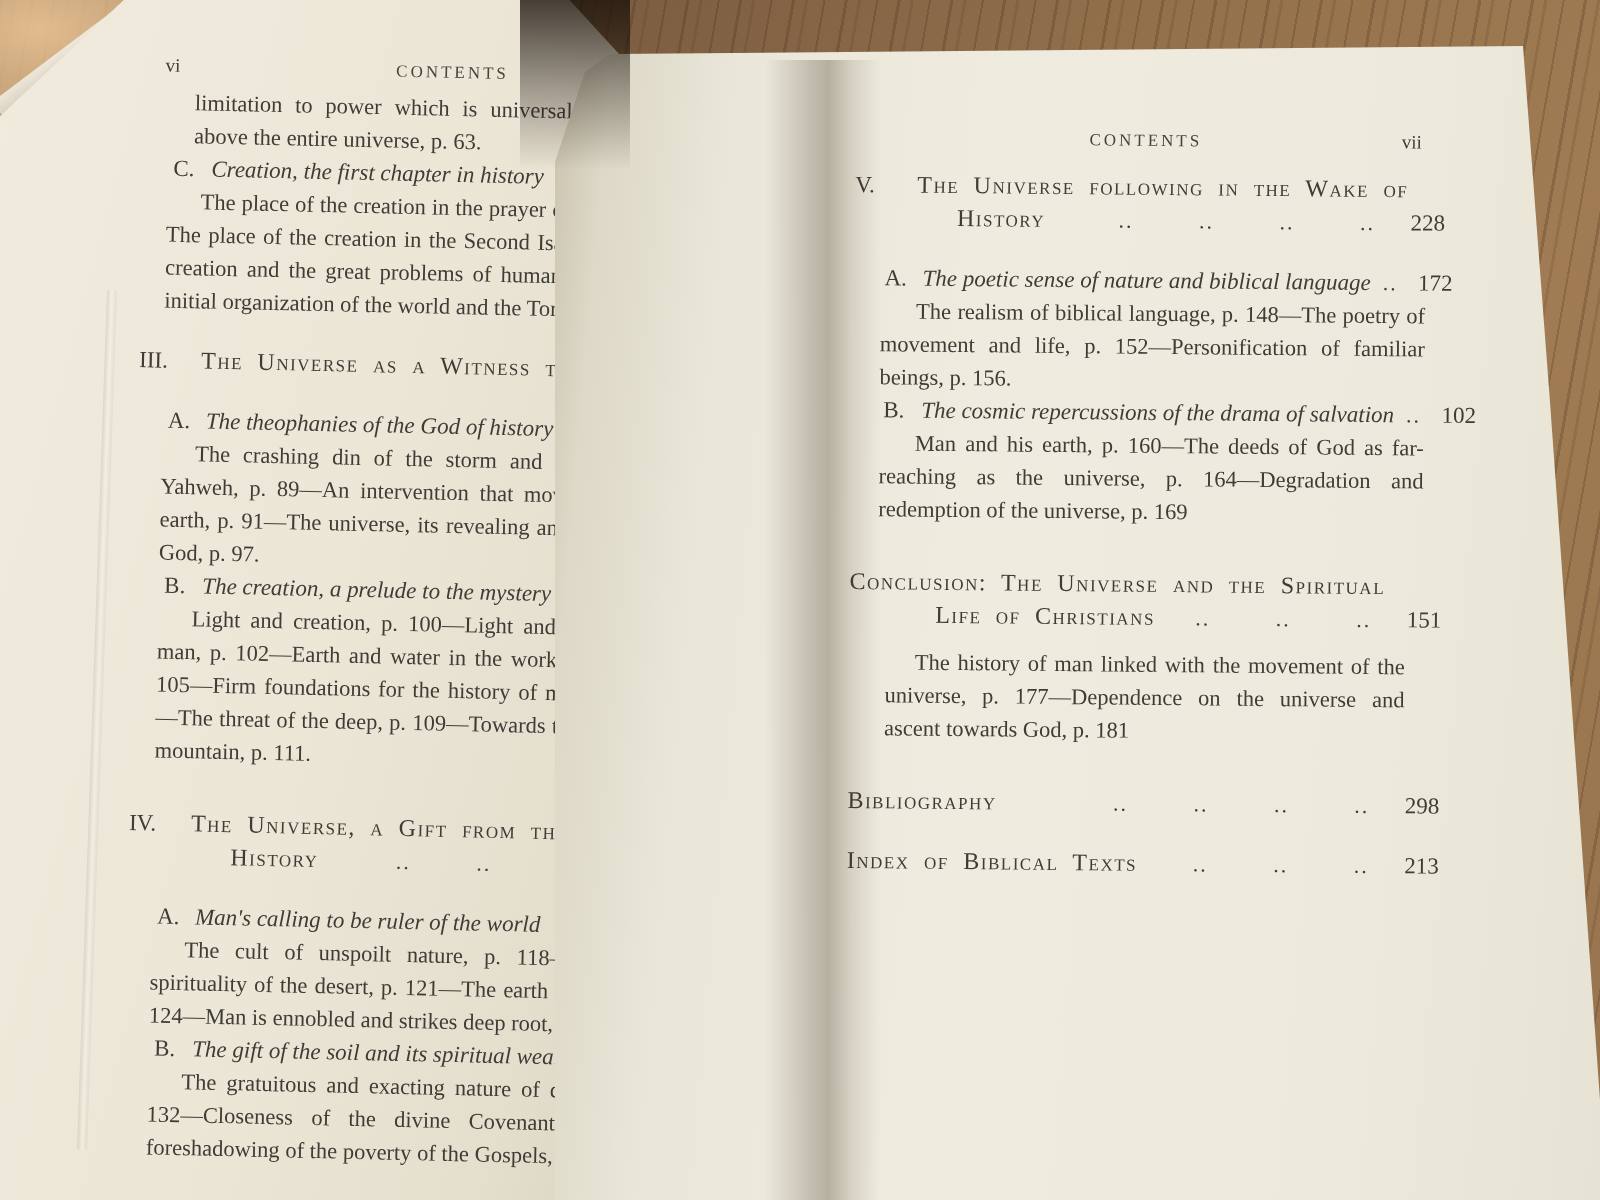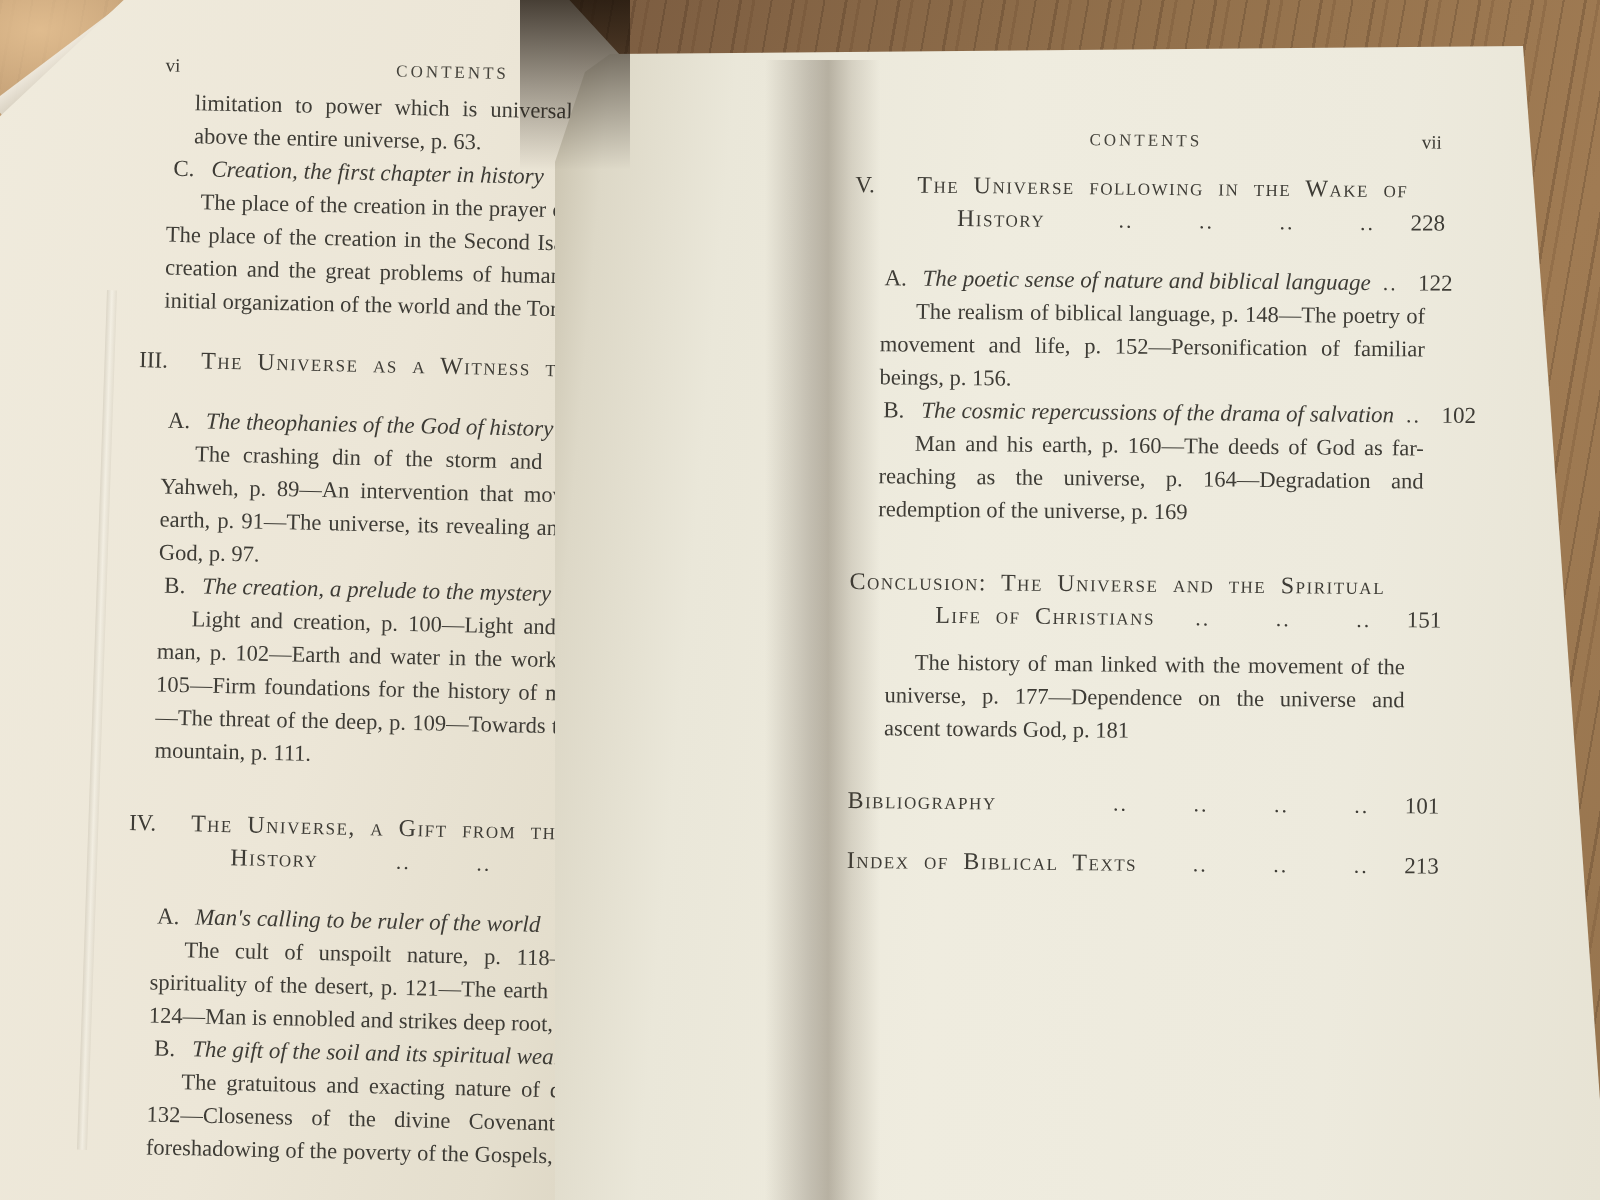--- a/index.html
+++ b/index.html
@@ -79,21 +79,21 @@
 
   
   .text-block{position:absolute;color:#3e3c36;font-size:22.5px;line-height:33px;}
   .left-text{left:160px;top:88px;width:600px;transform:rotate(1.25deg);transform-origin:top left;}
   .right-text{left:295px;top:78px;width:596px;transform:rotate(.55deg);transform-origin:top left;}
 
   .runhead-row{display:flex;align-items:baseline;margin-bottom:2px;}
   .runhead{flex:1;text-align:center;font-size:17px;letter-spacing:3px;color:#45433c;}
   .folio{width:60px;font-size:19px;}
   .folio.l{padding-left:26px;}
-  .folio.r{text-align:right;padding-right:4px;}
+  .folio.r{text-align:center;padding-right:4px;}
 
   .row{display:flex;align-items:baseline;}
   .rn{width:62px;flex:none;font-size:23px;}
   .chap{margin-left:6px;}
   .sub{margin-left:36px;}
   .ltr{width:38px;flex:none;font-size:23px;}
   .sc{font-variant:small-caps;letter-spacing:1.5px;word-spacing:7px;}
   .ctitle{font-size:24px;white-space:nowrap;}
   .ititle{font-style:italic;font-size:23px;white-space:nowrap;}
   .leader{
@@ -225,21 +225,21 @@
         <span class="rn"></span>
         <span class="ctitle sc chap2-indent">History</span>
         <span class="leader">.. .. .. ..</span>
         <span class="pnum">228</span>
       </div>
 
       <div class="row sub mt-l">
         <span class="ltr">A.</span>
         <span class="ititle">The poetic sense of nature and biblical language</span>
         <span class="leader">..</span>
-        <span class="pnum">122</span>
+        <span class="pnum">172</span>
       </div>
       <p class="para">The realism of biblical language, p. 148—The poetry of movement and life, p. 152—Personification of familiar beings, p. 156.</p>
 
       <div class="row sub">
         <span class="ltr">B.</span>
         <span class="ititle">The cosmic repercussions of the drama of salvation</span>
         <span class="leader">..</span>
         <span class="pnum">102</span>
       </div>
       <p class="para">Man and his earth, p. 160—The deeds of God as far-reaching as the universe, p. 164—Degradation and redemption of the universe, p. 169</p>
@@ -250,21 +250,21 @@
       <div class="row">
         <span class="ctitle sc concl-indent">Life of Christians</span>
         <span class="leader">.. .. ..</span>
         <span class="pnum">151</span>
       </div>
       <p class="para concl mt-m">The history of man linked with the movement of the universe, p. 177—Dependence on the universe and ascent towards God, p. 181</p>
 
       <div class="row mt-xl">
         <span class="ctitle sc plain-head">Bibliography</span>
         <span class="leader">.. .. .. ..</span>
-        <span class="pnum">101</span>
+        <span class="pnum">298</span>
       </div>
 
       <div class="row mt-l">
         <span class="ctitle sc plain-head">Index of Biblical Texts</span>
         <span class="leader">.. .. ..</span>
         <span class="pnum">213</span>
       </div>
 
     </div>
   </div>

